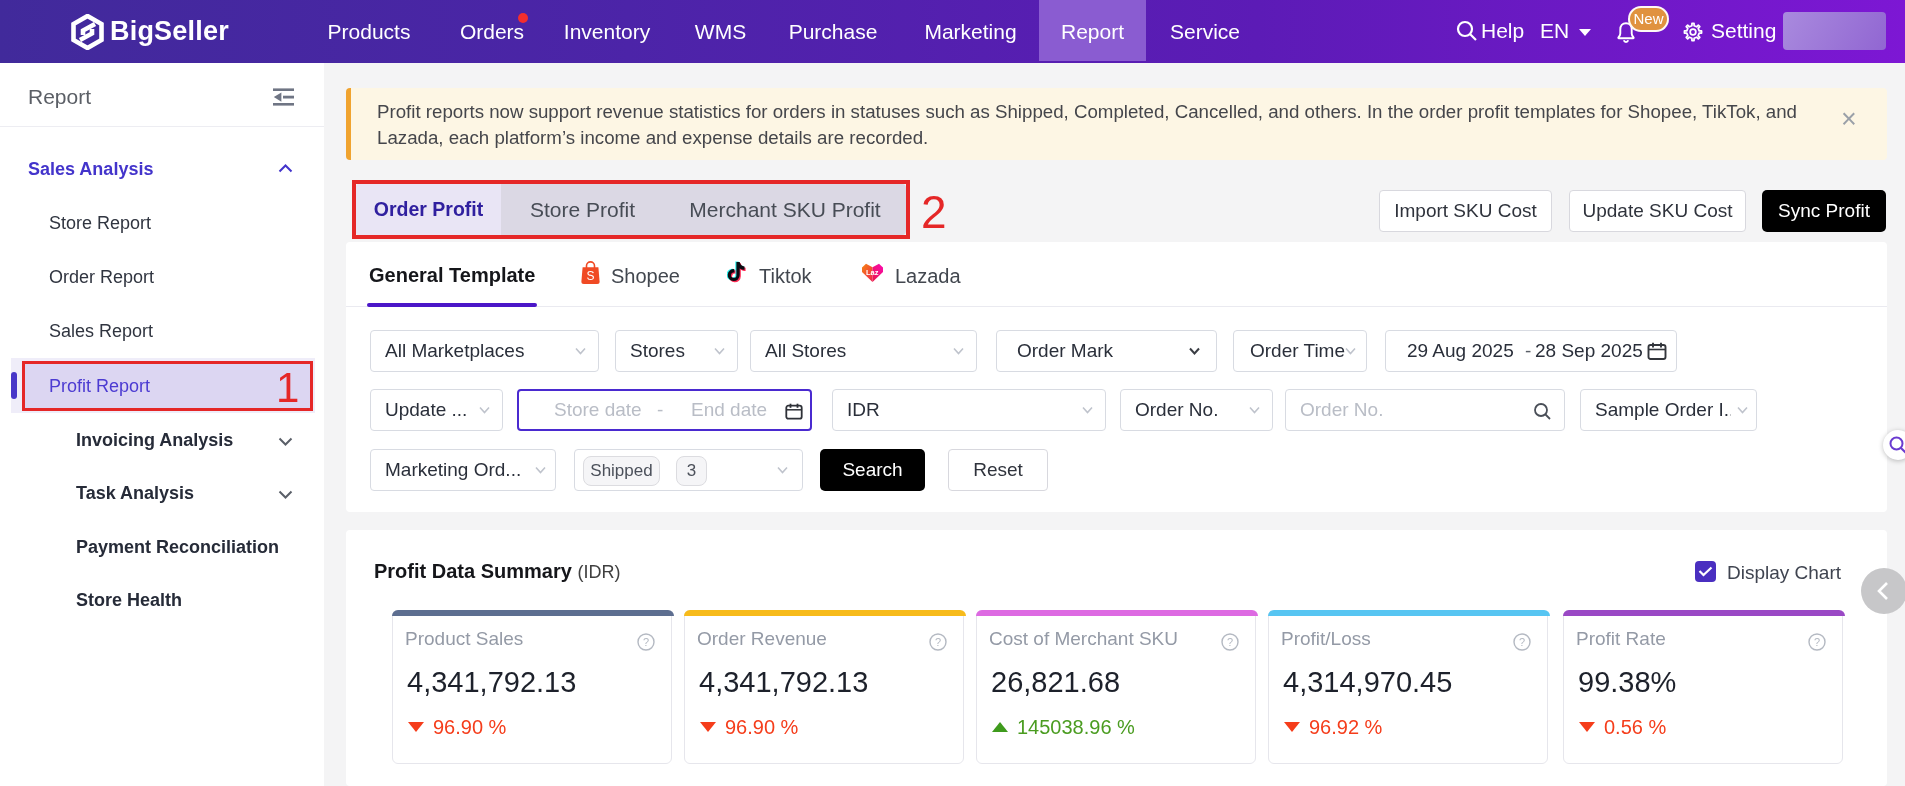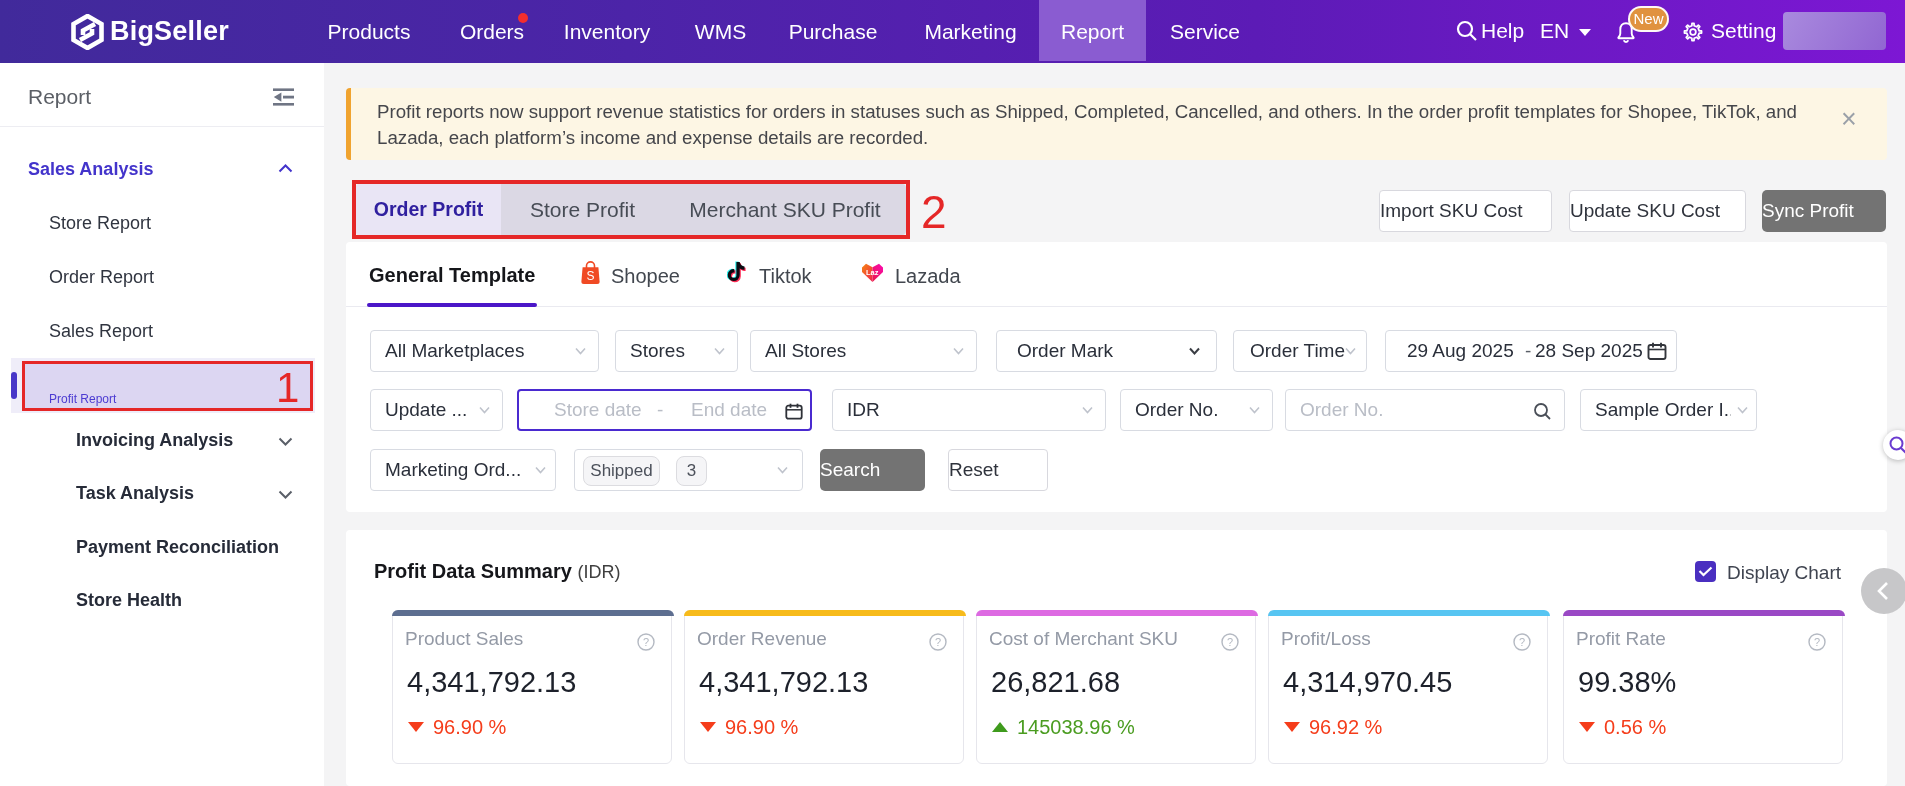--- a/index.html
+++ b/index.html
@@ -14,22 +14,22 @@
 #nav-report { background:#8a5cd1; }
 
 #side { position:absolute; left:0; top:63px; width:324px; height:723px; background:#fff; }
 .sideb { font-weight:bold; font-size:18px; color:#262b38; position:absolute; left:28px;margin-left:48px; }
 .sides { font-size:18px; color:#303540; position:absolute; left:49px; }
 
 .box { position:absolute; background:#fff; border:1px solid #d8dbe2; border-radius:4px; height:42px; line-height:40px; font-size:19px; color:#2a2f3a; }
 .box .ph { color:#b9bdc6; }
 .chev { position:absolute; right:12px; top:50%; margin-top:-4px; width:11px; height:8px; }
 .lbl { padding-left:14px; display:block; white-space:nowrap; overflow:hidden; }
-.btn { position:absolute; height:42px; line-height:40px; text-align:left; font-size:19px; background:#fff; border:1px solid #d8d8de; border-radius:4px; color:#2f333c; }
-.pbtn { background:#737373; color:#fff; border:none; line-height:42px; border-radius:5px; }
+.btn { position:absolute; height:42px; line-height:40px; text-align:center; font-size:19px; background:#fff; border:1px solid #d8d8de; border-radius:4px; color:#2f333c; }
+.pbtn { background:#000000; color:#fff; border:none; line-height:42px; border-radius:5px; }
 .redbox { position:absolute; border:3px solid #e52727; z-index:30; }
 .rednum { position:absolute; color:#e52727; font-size:42px; z-index:30; }
 
 .scard { position:absolute; top:610px; width:280px; height:154px; background:#fff; border:1px solid #e6e6ec; border-radius:6px; }
 .scard .bar { position:absolute; left:-1px; top:-1px; width:282px; height:6px; border-radius:6px 6px 0 0; }
 .scard .t { position:absolute; left:12px; font-size:19px; color:#949aa6; top:17px; }
 .scard .q { position:absolute; right:16px; top:22px; }
 .scard .v { position:absolute; left:14px; top:55px; font-size:29px; color:#1d212b; }
 .scard .d { position:absolute; left:15px; top:105px; font-size:20px; }
 .tri-dn { display:inline-block; width:0; height:0; border-left:8px solid transparent; border-right:8px solid transparent; border-top:10px solid #f53d1b; margin-right:9px; position:relative; top:-2px; }
@@ -87,21 +87,21 @@
   <div class="abs" style="left:0;top:63px;width:324px;height:1px;background:#ededf2"></div>
   <div class="abs" style="left:28px;top:96px;font-size:18px;font-weight:bold;color:#4334cb">Sales Analysis</div>
   <svg class="abs" style="left:278px;top:101px" width="15" height="9" viewBox="0 0 15 9">
       <polyline points="1.5,7.5 7.5,1.5 13.5,7.5" fill="none" stroke="#4334cb" stroke-width="2"></polyline>
     </svg>
   <div class="sides" style="top:150px">Store Report</div>
   <div class="sides" style="top:204px">Order Report</div>
   <div class="sides" style="top:258px">Sales Report</div>
   <div class="abs" style="left:11px;top:295px;width:304px;height:55px;background:#efedf9"></div>
   <div class="abs" style="left:11px;top:309px;width:6px;height:27px;border-radius:3px;background:#4837c8"></div>
-  <div class="abs" style="left:49px;top:329px;font-size:12px;color:#4c3bd2;z-index:31">Profit Report</div>
+  <div class="abs" style="left:49px;top:313px;font-size:18px;color:#4c3bd2;z-index:31">Profit Report</div>
   <div class="redbox" style="left:22px;top:298px;width:291px;height:50px;background:#dcd6f2"></div>
   <div class="rednum" style="left:276px;top:301px">1</div>
   <div class="sideb" style="top:367px">Invoicing Analysis</div>
   <svg class="abs" style="left:278px;top:374px" width="15" height="9" viewBox="0 0 15 9">
       <polyline points="1.5,1.5 7.5,7.5 13.5,1.5" fill="none" stroke="#5a5f68" stroke-width="2"></polyline>
     </svg>
   <div class="sideb" style="top:420px">Task Analysis</div>
   <svg class="abs" style="left:278px;top:427px" width="15" height="9" viewBox="0 0 15 9">
       <polyline points="1.5,1.5 7.5,7.5 13.5,1.5" fill="none" stroke="#5a5f68" stroke-width="2"></polyline>
     </svg>

